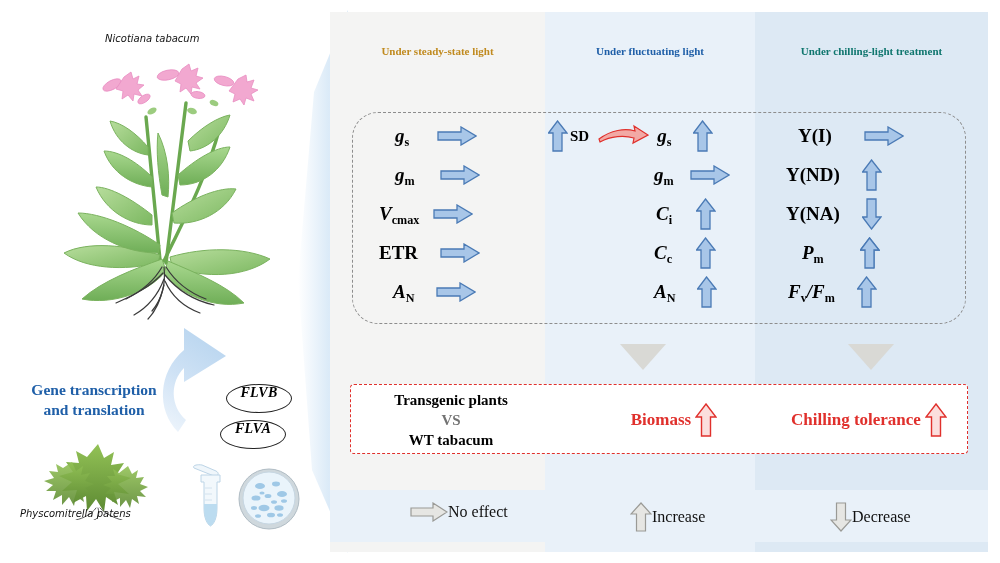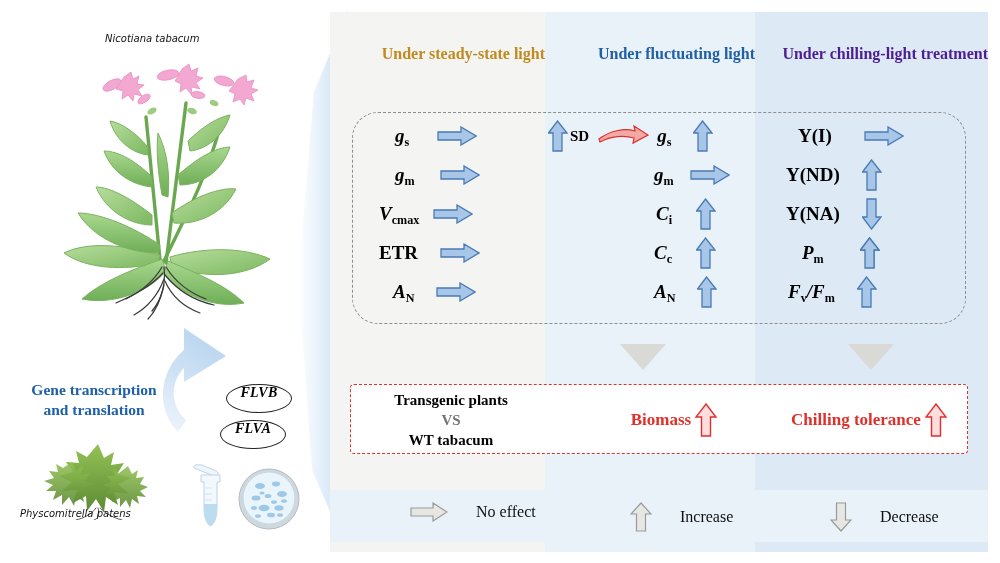--- a/index.html
+++ b/index.html
@@ -80,27 +80,27 @@
   }
   .column-bg { position: absolute; top: 0; height: 540px; }
   #col1-bg { left: 0px;   width: 215px; background: #f4f4f3; }
   #col2-bg { left: 215px; width: 210px; background: #e9f1f9; }
   #col3-bg { left: 425px; width: 233px; background: #dde9f4; }
 
   .col-header {
     position: absolute; top: 32px;
     font-family: "Liberation Serif", serif;
     font-weight: bold;
-    font-size: 16px;
-    text-align: right;
+    font-size: 11px;
+    text-align: center;
     line-height: 1.3;
   }
   #hdr1 { left: 0px;   width: 215px; color: #c08a1e; }
   #hdr2 { left: 215px; width: 210px; color: #1f5fa8; }
-  #hdr3 { left: 425px; width: 233px; color: #4c1d95; }
+  #hdr3 { left: 425px; width: 233px; color: #0f766e; }
 
   
   #param-box {
     position: absolute;
     left: 22px; top: 100px;
     width: 614px; height: 212px;
     border: 1.6px dashed #8d8d8d;
     border-radius: 26px;
   }
 
@@ -183,21 +183,21 @@
   
   #legend {
     position: absolute;
     left: 0px; top: 478px;
     width: 658px; height: 52px;
     background: #e9f1f9;
     display: flex; align-items: center;
   }
   .legend-item {
     position: absolute;
-    display: flex; align-items: center; gap: 28px;
+    display: flex; align-items: center; gap: 0;
   }
   #leg1 { left: 80px;  top: 12px; }
   #leg2 { left: 300px; top: 12px; }
   #leg3 { left: 500px; top: 12px; }
   .legend-text {
     font-family: "Liberation Serif", serif;
     font-size: 16px; color: #111;
   }
 </style>
 </head>

